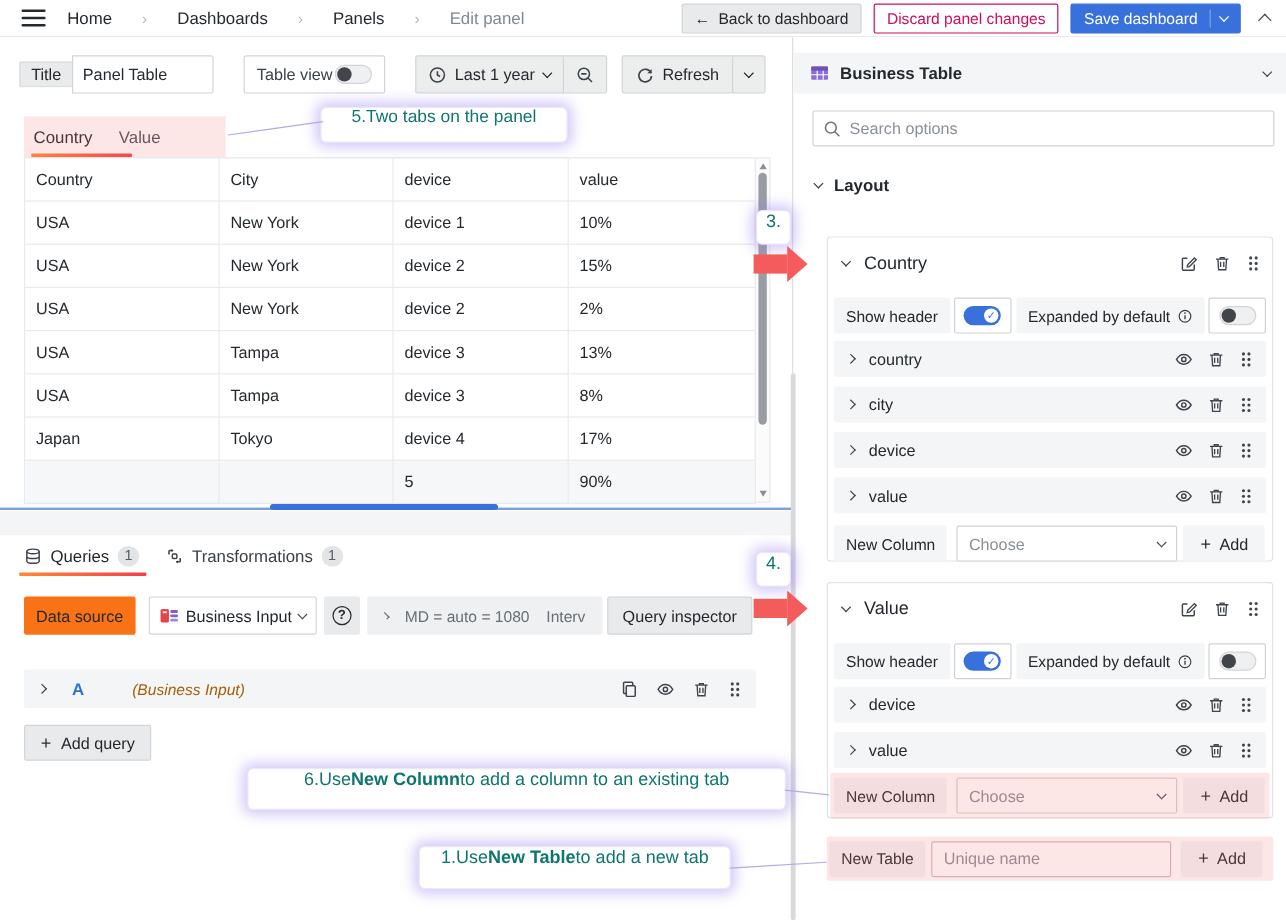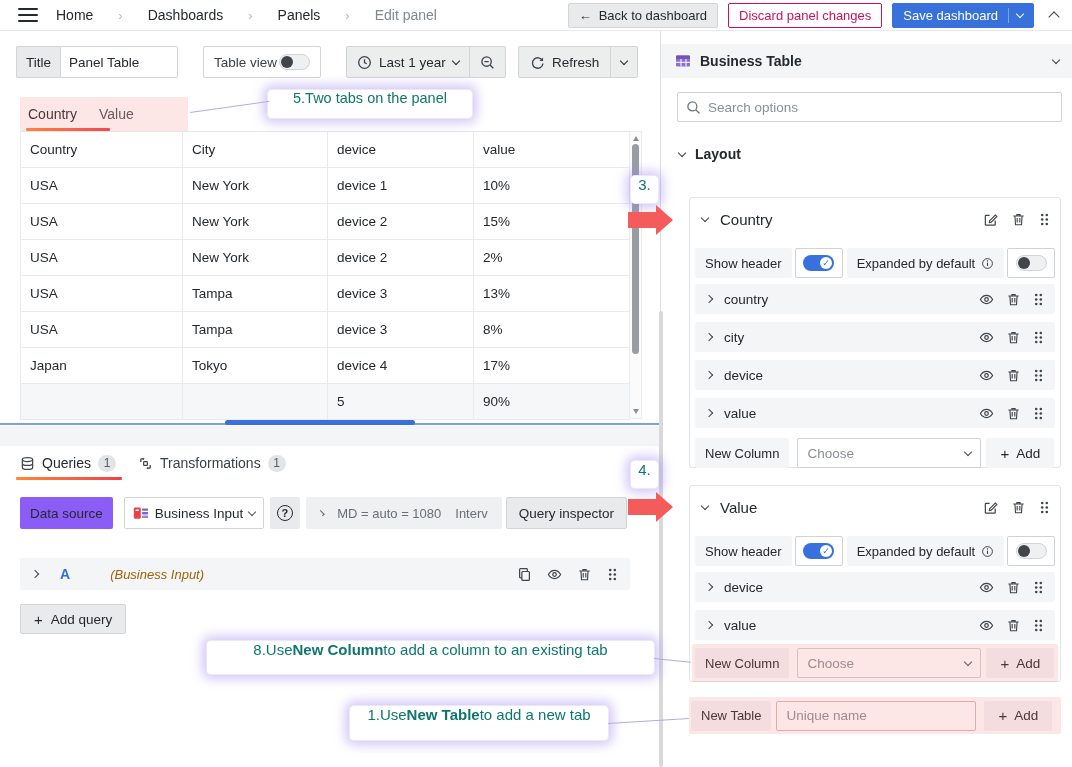--- a/index.html
+++ b/index.html
@@ -25,21 +25,21 @@
   .btn-primary .split { width:1px; height:15px; background:rgba(255,255,255,.35); margin:0 8px 0 10px; }
 
   
   .chev { display:inline-block; width:6px; height:6px; border-right:1.6px solid currentColor; border-bottom:1.6px solid currentColor; }
   .chev.down { transform:rotate(45deg); margin-top:-3px; }
   .chev.right { transform:rotate(-45deg); }
   .chev.up { transform:rotate(-135deg); margin-top:3px; }
   .chev.big { width:8px; height:8px; }
 
   
-  .fieldlabel { background:#e9eaeb; border:1px solid #d2d4d6; border-right:none; border-radius:2px 0 0 2px; height:32px; display:flex; align-items:center; padding:0 9px; font-size:13.5px; }
+  .fieldlabel { background:#e9eaeb; border:1px solid #d2d4d6; border-right:none; border-radius:2px 0 0 2px; height:22px; display:flex; align-items:center; padding:0 9px; font-size:13.5px; }
   .title-input { height:32px; width:118px; border:1px solid #d2d4d6; border-radius:0 2px 2px 0; padding:0 8px; font-size:13.5px; font-family:inherit; color:#24292e; outline:none; }
   .tableview-box { border:1px solid #d2d4d6; background:#fff; border-radius:2px; height:32px; display:flex; align-items:center; gap:2px; padding:0 10px; }
   .toggle { width:31px; height:16px; border-radius:9px; position:relative; cursor:pointer; }
   .toggle.off { background:#eff0f1; border:1px solid #d2d4d6; }
   .toggle.off .knob { position:absolute; left:1px; top:1px; width:12px; height:12px; border-radius:50%; background:#41444b; }
   .toggle.on { background:#3871dc; }
   .toggle.on .knob { position:absolute; right:2px; top:2px; width:12px; height:12px; border-radius:50%; background:#fff; color:#3871dc; font-size:9px; line-height:12px; text-align:center; font-weight:700; }
   .timegroup { display:flex; height:32px; background:#eceded; border:1px solid #d2d4d6; border-radius:2px; overflow:hidden; }
   .timegroup .seg { display:flex; align-items:center; gap:7px; padding:0 10px; cursor:pointer; font-size:13.5px; }
   .timegroup .sep { width:1px; background:#d2d4d6; }
@@ -68,21 +68,21 @@
   .gray-band { position:absolute; left:0; top:426px; width:660px; height:20px; background:#f4f5f6; }
 
   
   .qtabs { position:absolute; left:0; top:446px; width:660px; height:34px; display:flex; align-items:center; }
   .qtab { display:flex; align-items:center; gap:7px; height:34px; padding:0 4px; margin-left:20px; position:relative; cursor:pointer; font-size:14px; color:#3a4046; }
   .qtab.first { margin-left:16px; }
   .qtab .badge { background:#e3e4e6; color:#555b62; font-size:12px; border-radius:9px; min-width:18px; height:17px; display:inline-flex; align-items:center; justify-content:center; padding:0 5px; }
   .qtab-underline { position:absolute; left:16px; top:477px; width:106px; height:3px; background:linear-gradient(90deg,#ff8833,#f53e4c); border-radius:1px; }
   .icon { color:#3e444c; display:inline-flex; }
   .ds-row { position:absolute; left:20px; top:497px; height:32px; display:flex; align-items:center; }
-  .ds-label { background:#8b5cf6; height:32px; display:flex; align-items:center; padding:0 10px; border-radius:2px; font-size:13.5px; }
+  .ds-label { background:#f97316; height:32px; display:flex; align-items:center; padding:0 10px; border-radius:2px; font-size:13.5px; }
   .ds-select { margin-left:11px; height:32px; width:140px; background:#fff; border:1px solid #d2d4d6; border-radius:2px; display:flex; align-items:center; gap:6px; padding:0 8px; cursor:pointer; }
   .ds-select .txt { width:88px; overflow:hidden; white-space:nowrap; font-size:13.5px; }
   .help-btn { margin-left:6px; width:30px; height:32px; background:#e9eaeb; border-radius:2px; display:flex; align-items:center; justify-content:center; cursor:pointer; }
   .qmark { width:16px; height:16px; border:1.4px solid #24292e; border-radius:50%; font-size:11px; font-weight:700; display:flex; align-items:center; justify-content:center; }
   .stats-box { margin-left:6px; height:32px; background:#eff0f1; border-radius:2px; display:flex; align-items:center; gap:14px; padding:0 14px; color:#676e76; font-size:13px; width:196px; overflow:hidden; white-space:nowrap; }
   .qi-btn { margin-left:4px; height:32px; background:#e9eaeb; border:1px solid #d2d4d6; border-radius:2px; display:flex; align-items:center; padding:0 12px; font-size:13.5px; cursor:pointer; }
   .query-row { position:absolute; left:20px; top:558px; width:610px; height:32px; background:#f4f5f6; border-radius:2px; display:flex; align-items:center; padding:0 12px; }
   .qletter { color:#2f6fda; font-weight:700; font-size:14px; margin-left:22px; }
   .qname { color:#a16207; font-style:italic; font-size:13px; margin-left:40px; }
   .qicons { margin-left:auto; display:flex; align-items:center; gap:15px; }
@@ -705,21 +705,21 @@
       <div class="pink-overlay" style="left:0; top:0; width:372px; height:37px;"></div>
     </div>
   </div>
 
   <div class="anno" style="left:268px; top:90px; width:204px; height:28px; font-size:14.5px;">
     <span>5.Two tabs on the panel</span>
   </div>
   <div class="anno-line" style="left:190px; top:112px; width:80px; transform:rotate(-8deg);"></div>
 
   <div class="anno" style="left:207px; top:641px; width:447px; height:33px; font-size:15px;">
-    <span>8.Use </span>
+    <span>6.Use </span>
       <b>New Column</b>
       <span> to add a column to an existing tab</span>
   </div>
   <div class="anno-line" style="left:654px; top:658px; width:37px; transform:rotate(6deg);"></div>
 
   <div class="anno" style="left:350px; top:706px; width:258px; height:34px; font-size:15px;">
     <span>1.Use </span>
       <b>New Table</b>
       <span> to add a new tab</span>
   </div>

